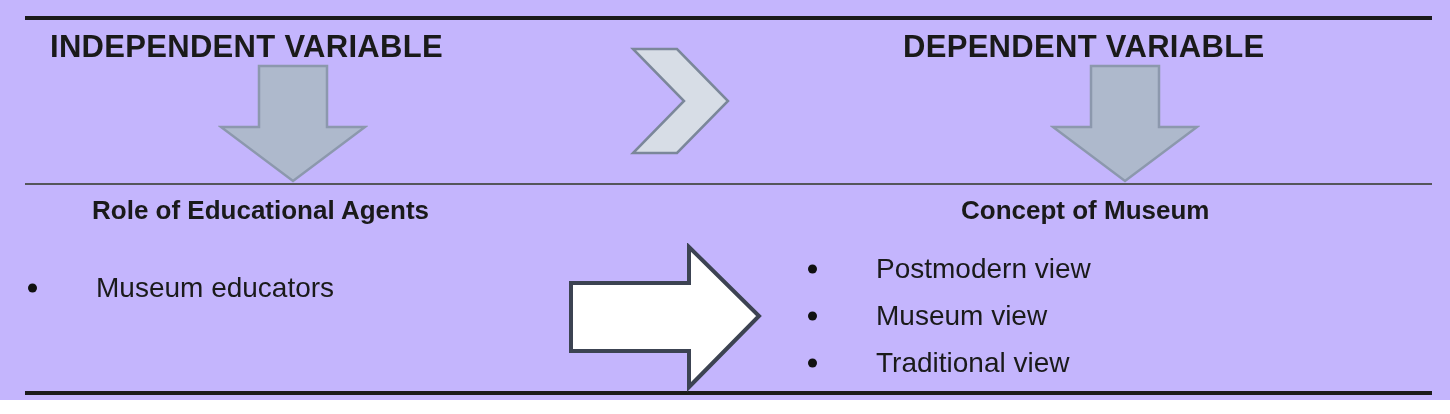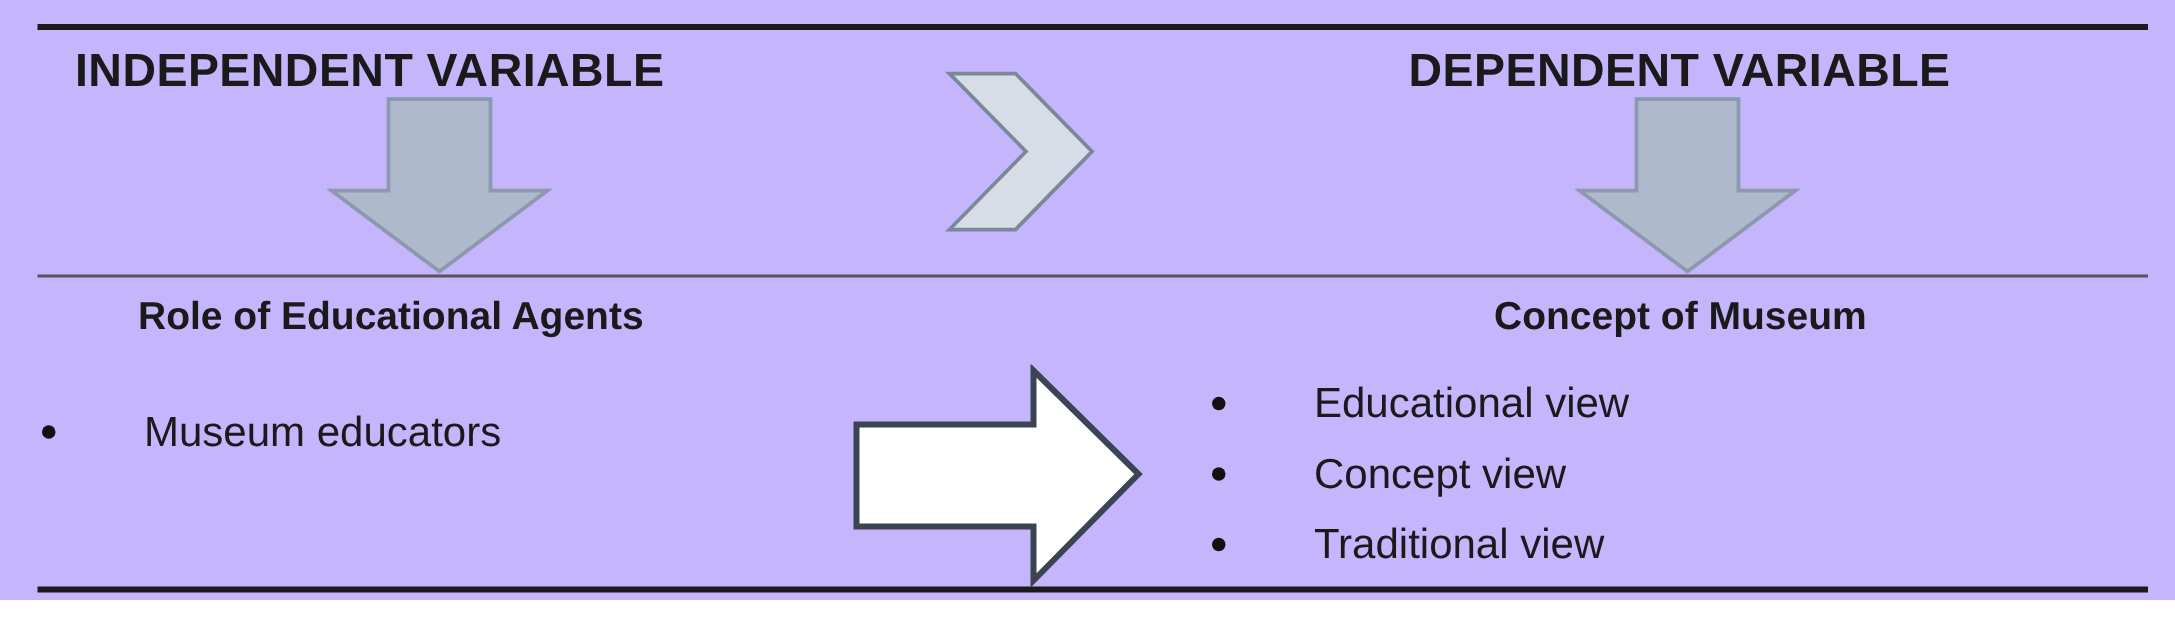--- a/index.html
+++ b/index.html
@@ -34,32 +34,32 @@
   
   .var-title {
     position: absolute;
     font-weight: bold;
     font-size: 31px;
     letter-spacing: 0.3px;
     white-space: nowrap;
     line-height: 1;
   }
   #title-independent { left: 50px;  top: 31px; }
-  #title-dependent   { left: 939px; top: 31px; }
+  #title-dependent   { left: 903px; top: 31px; }
 
   .section-title {
     position: absolute;
     font-weight: bold;
     font-size: 26px;
     white-space: nowrap;
     line-height: 1;
     margin-left: 28px;
   }
   #heading-left  { left: 64px;  top: 197px; }
-  #heading-right { left: 968px; top: 197px; }
+  #heading-right { left: 933px; top: 197px; }
 
   
   .bullet-list {
     position: absolute;
     margin: 0;
     padding: 0;
     list-style: none;
   }
   .bullet-list li {
     position: relative;
@@ -139,25 +139,25 @@
   <ul class="bullet-list" id="list-left">
     <li>
       <span class="bullet-dot"></span>
       <span class="bullet-text">Museum educators</span>
     </li>
   </ul>
 
   <ul class="bullet-list" id="list-right">
     <li>
       <span class="bullet-dot"></span>
-      <span class="bullet-text">Educational view</span>
+      <span class="bullet-text">Postmodern view</span>
     </li>
     <li>
       <span class="bullet-dot"></span>
-      <span class="bullet-text">Concept view</span>
+      <span class="bullet-text">Museum view</span>
     </li>
     <li>
       <span class="bullet-dot"></span>
       <span class="bullet-text">Traditional view</span>
     </li>
   </ul>
 
 </div>
 
 </body></html>

